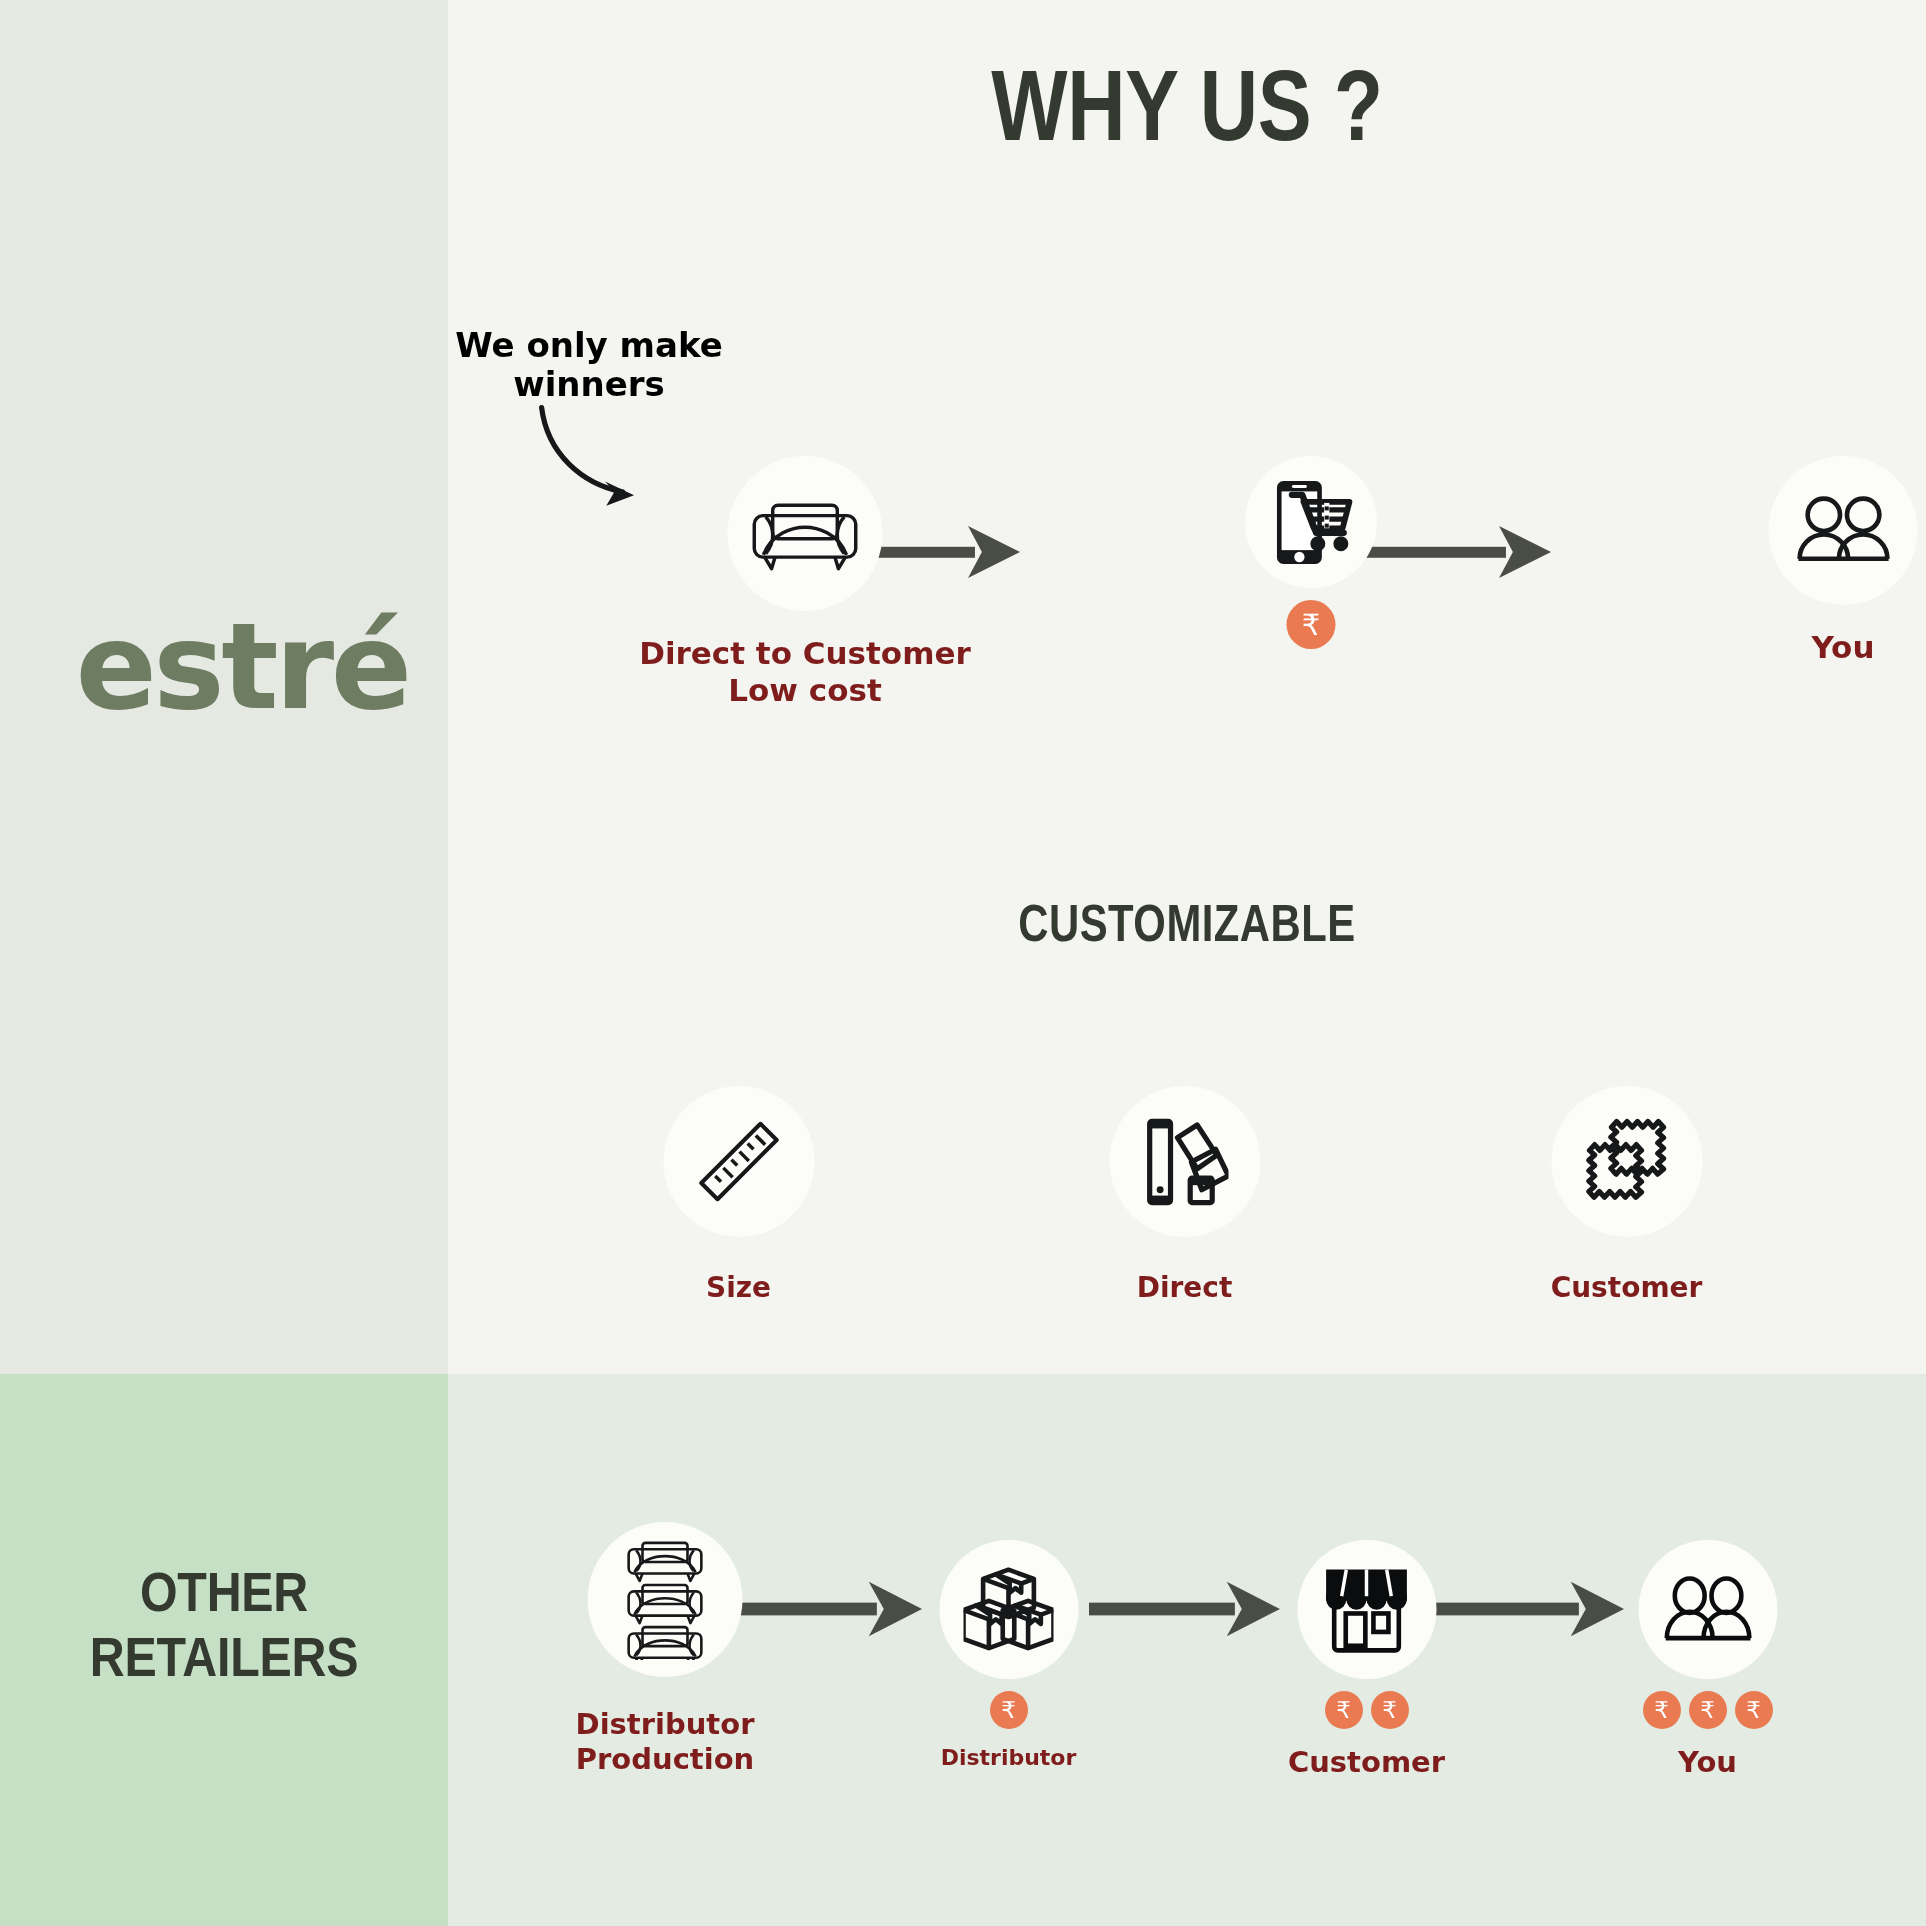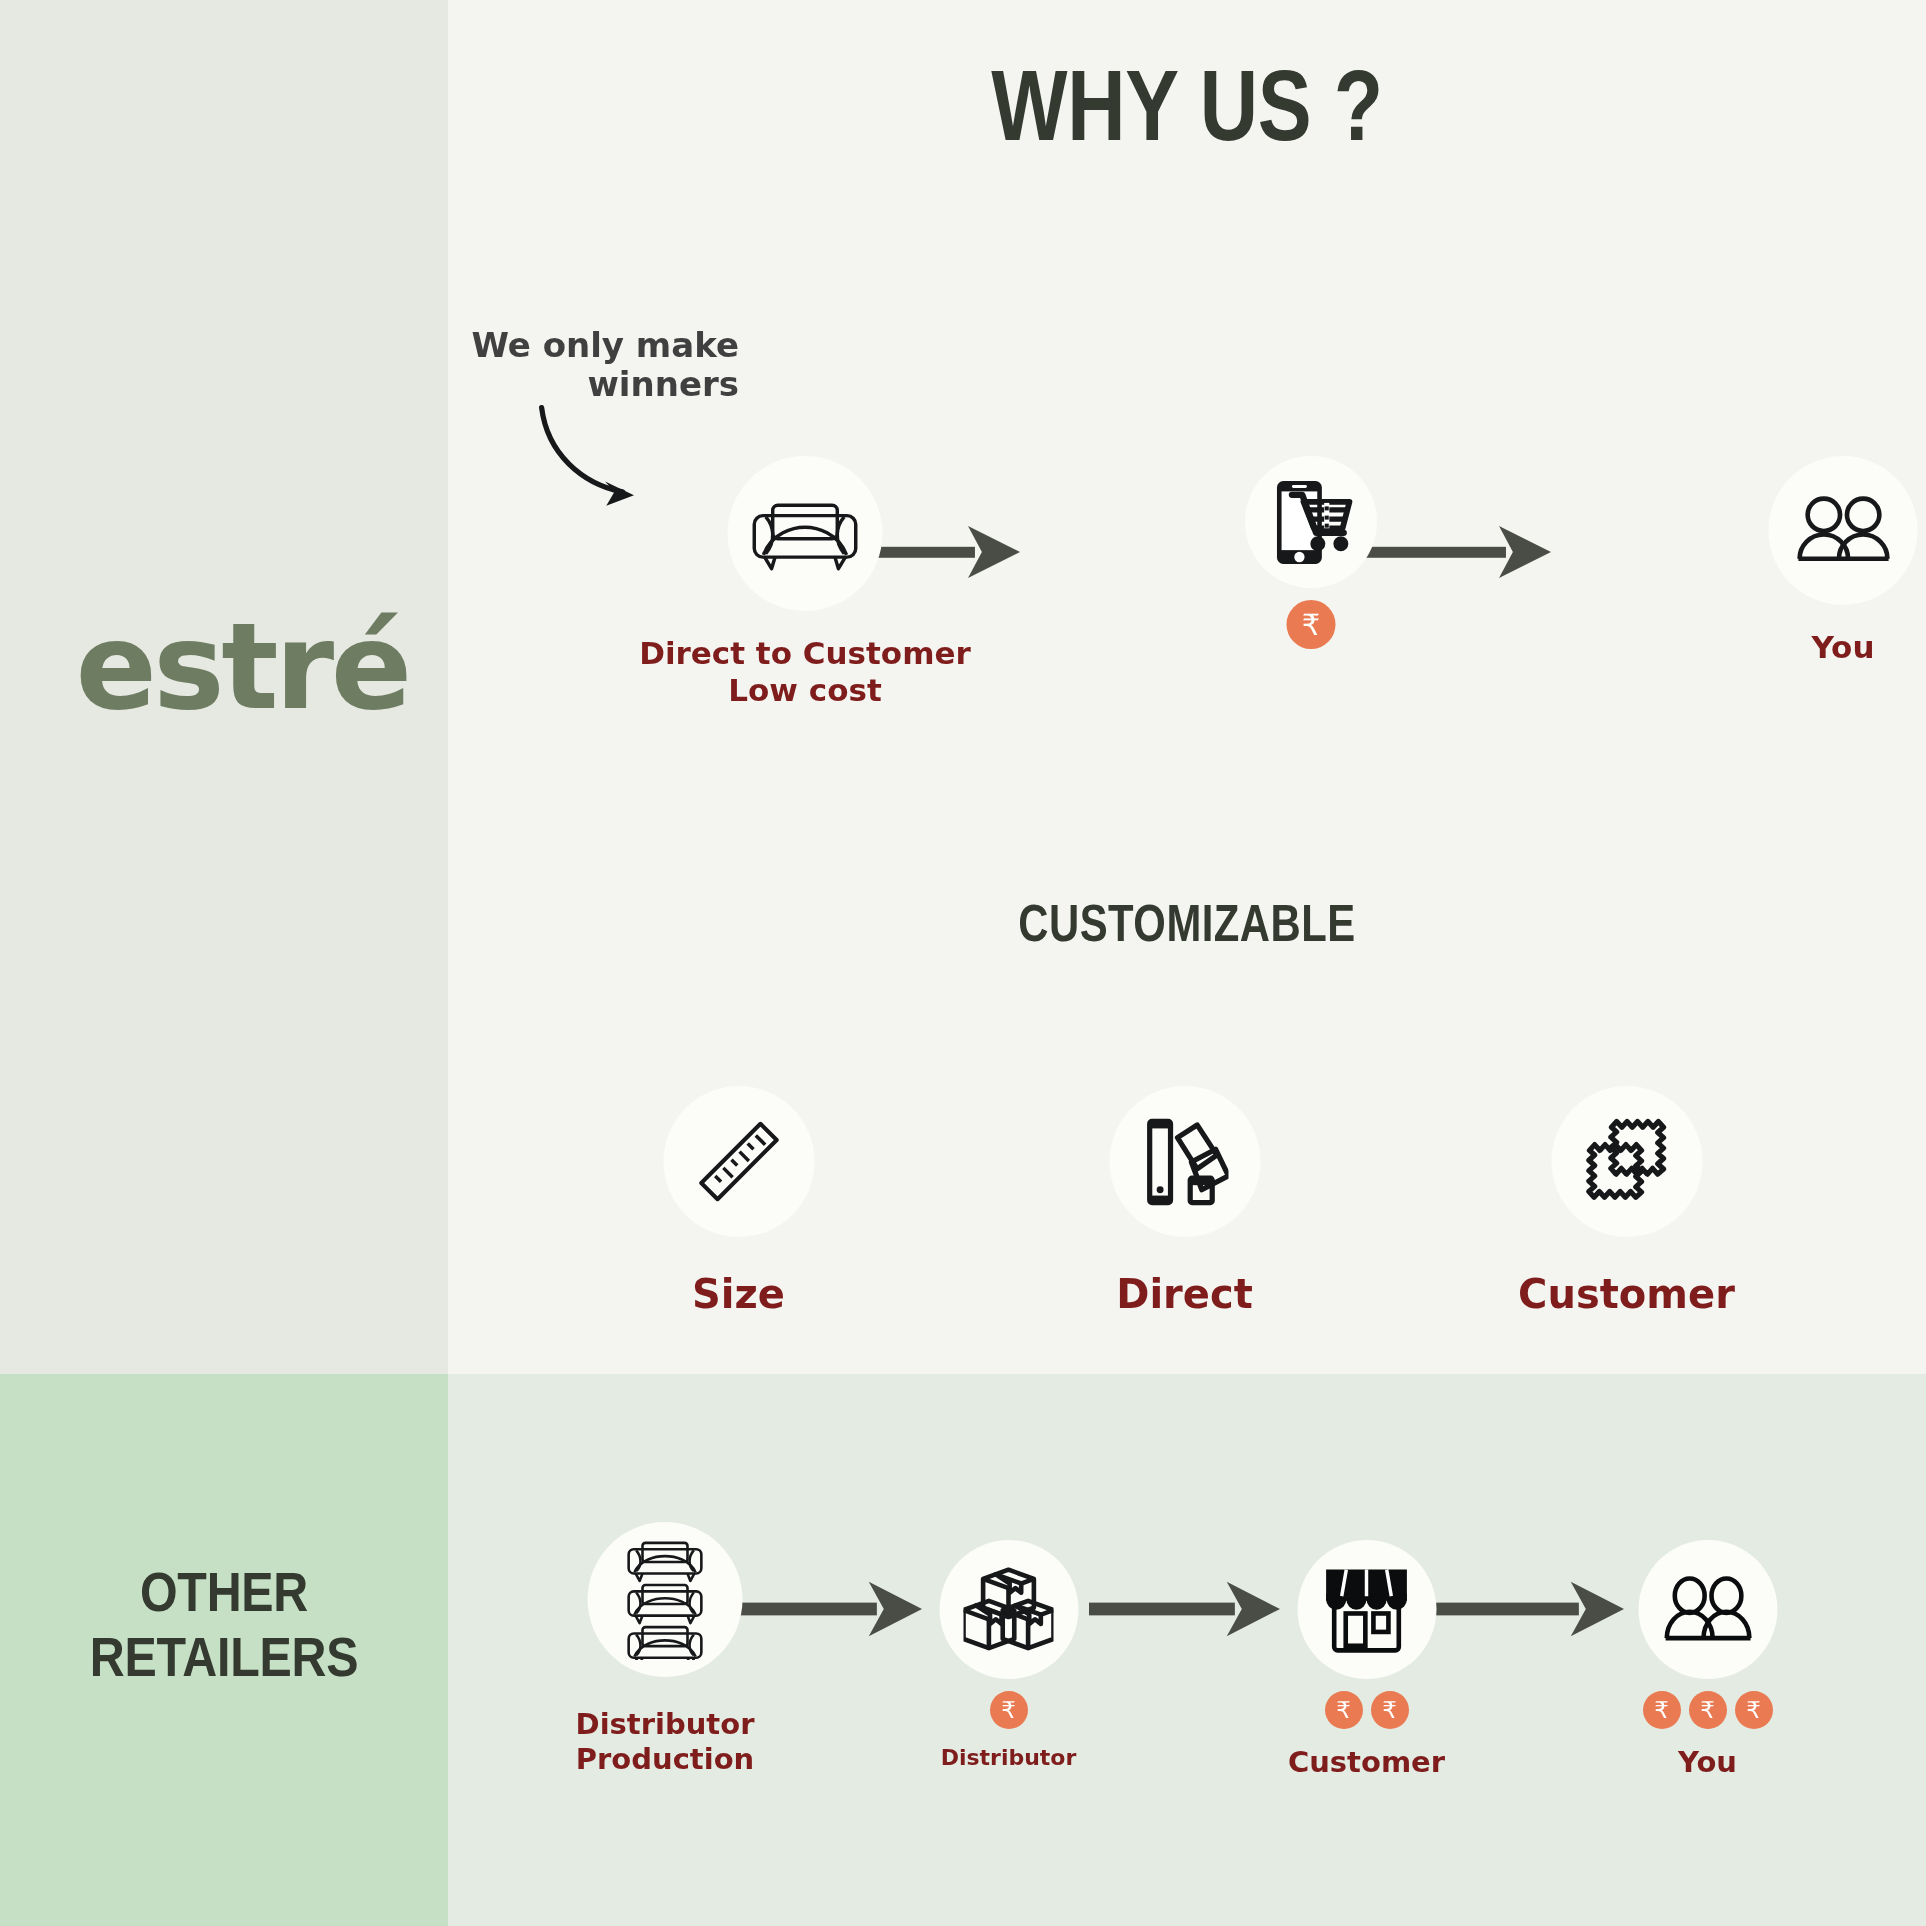--- a/index.html
+++ b/index.html
@@ -55,23 +55,23 @@
   #other-retailers-title {
     position:absolute; left:0; top:1560px; width:448px;
     text-align:center;
     font-size:55px; line-height:1.18;
     transform:scaleX(0.88); transform-origin:center top;
   }
 
   
   #callout-text {
     position:absolute; left:439px; top:326px; width:300px;
-    text-align:right;
+    text-align:center;
     font-size:34px; line-height:1.14;
-    font-weight:bold; color:#404040;
+    font-weight:bold; color:#000000;
     font-family:"DejaVu Sans", sans-serif;
   }
   #callout-arrow { position:absolute; left:537px; top:404px; width:127px; height:110px; }
 
   
   .node { position:absolute; }
   .node .disc {
     position:absolute; left:50%; top:0; transform:translateX(-50%);
     border-radius:50%; background:#FCFCF9;
     display:flex; align-items:center; justify-content:center;
@@ -113,21 +113,21 @@
   #row1-node-2 .label { top:173px; width:254px; font-size:31px; }
 
   #row1-arrow-0 { left:737px; top:520px; width:283px; height:64px; }
   #row1-arrow-1 { left:1268px; top:520px; width:283px; height:64px; }
 
   
   #row2-node-0 { left:594px; top:1086px; width:289px; }
   #row2-node-1 { left:1040px; top:1086px; width:289px; }
   #row2-node-2 { left:1482px; top:1086px; width:289px; }
   .row2 .disc  { width:151px; height:151px; }
-  .row2 .label { top:185px; width:289px; font-size:40px; }
+  .row2 .label { top:185px; width:289px; font-size:28px; }
 
   
   #row3-node-0 { left:515px; top:1522px; width:300px; }
   #row3-node-0 .disc  { width:155px; height:155px; }
   #row3-node-0 .label { top:185px; width:324px; font-size:29px; line-height:1.22; }
 
   #row3-node-1 { left:864px; top:1540px; width:289px; }
   #row3-node-1 .disc  { width:139px; height:139px; }
   #row3-node-1 .coins { top:151px; }
   #row3-node-1 .coin  { width:38px; height:38px; font-size:23px; }

